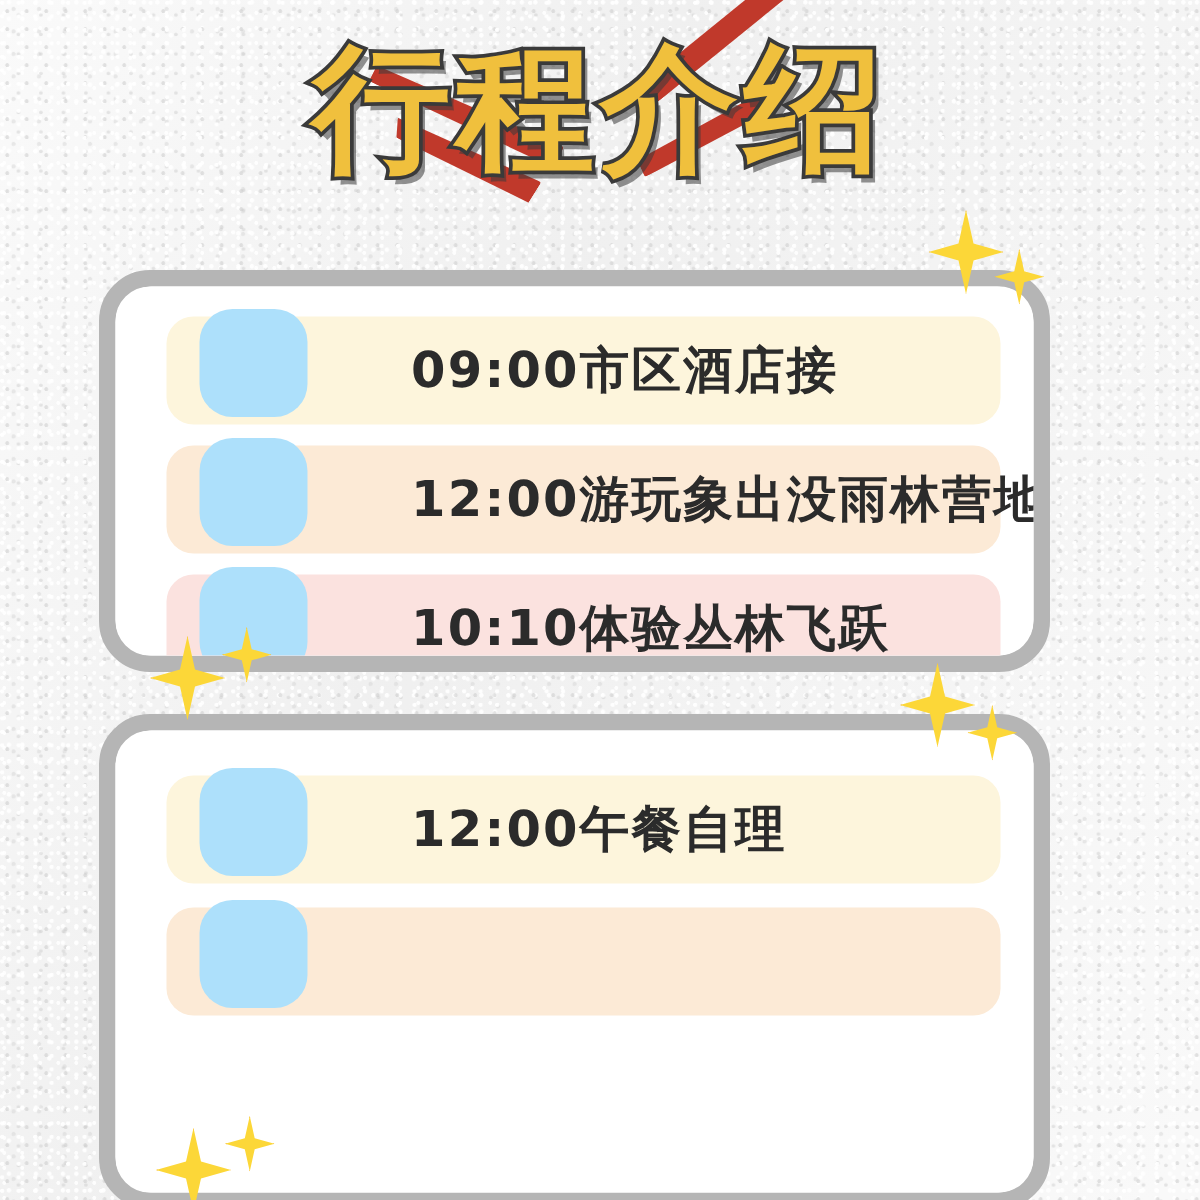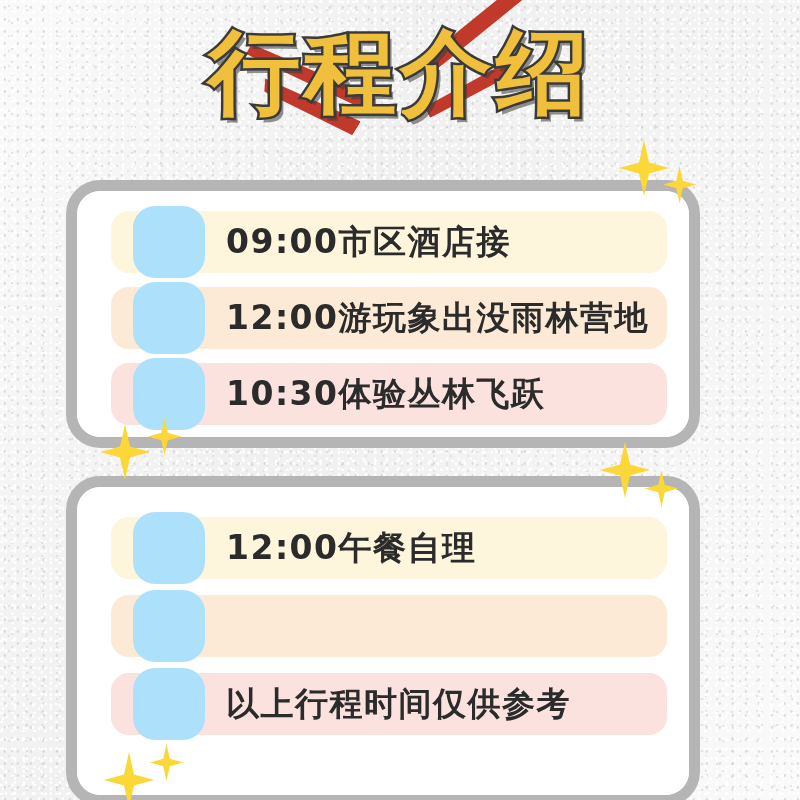--- a/index.html
+++ b/index.html
@@ -138,24 +138,25 @@
     right: 22px;
     top: 20px;
     display: flex;
     flex-direction: column;
   }
   #card-1 .rows { gap: 14px; }
   #card-2 .rows { top: 30px; gap: 16px; }
 
   .row {
     position: relative;
-    height: 62px;
+    height: 72px;
     border-radius: 18px;
     display: flex;
     align-items: center;
+    padding-left: 48px;
   }
   .row.tone-cream { background: #fdf5dc; }
   .row.tone-peach { background: #fcead6; }
   .row.tone-pink  { background: #fbe2df; }
 
   .row-marker {
     position: absolute;
     left: 22px;
     top: -5px;
     width: 72px;
@@ -216,44 +217,40 @@
           <div class="row-label">09:00市区酒店接</div>
         </div>
 
         <div class="row tone-peach">
           <div class="row-marker"></div>
           <div class="row-label">12:00游玩象出没雨林营地</div>
         </div>
 
         <div class="row tone-pink">
           <div class="row-marker"></div>
-          <div class="row-label">10:30体验丛林飞跃</div>
+          <div class="row-label">10:10体验丛林飞跃</div>
         </div>
 
       </div>
     </div>
   </div>
 
   <div class="card" id="card-2">
     <div class="card-inner">
       <div class="rows">
 
         <div class="row tone-cream">
           <div class="row-marker"></div>
           <div class="row-label">12:00午餐自理</div>
         </div>
 
         <div class="row tone-peach">
           <div class="row-marker"></div>
         </div>
 
-        <div class="row tone-pink">
-          <div class="row-marker"></div>
-          <div class="row-label">以上行程时间仅供参考</div>
-        </div>
 
       </div>
     </div>
   </div>
 
   <div class="sparkle sp-a"></div>
   <div class="sparkle sp-b"></div>
   <div class="sparkle sp-c"></div>
   <div class="sparkle sp-d"></div>
   <div class="sparkle sp-e"></div>

